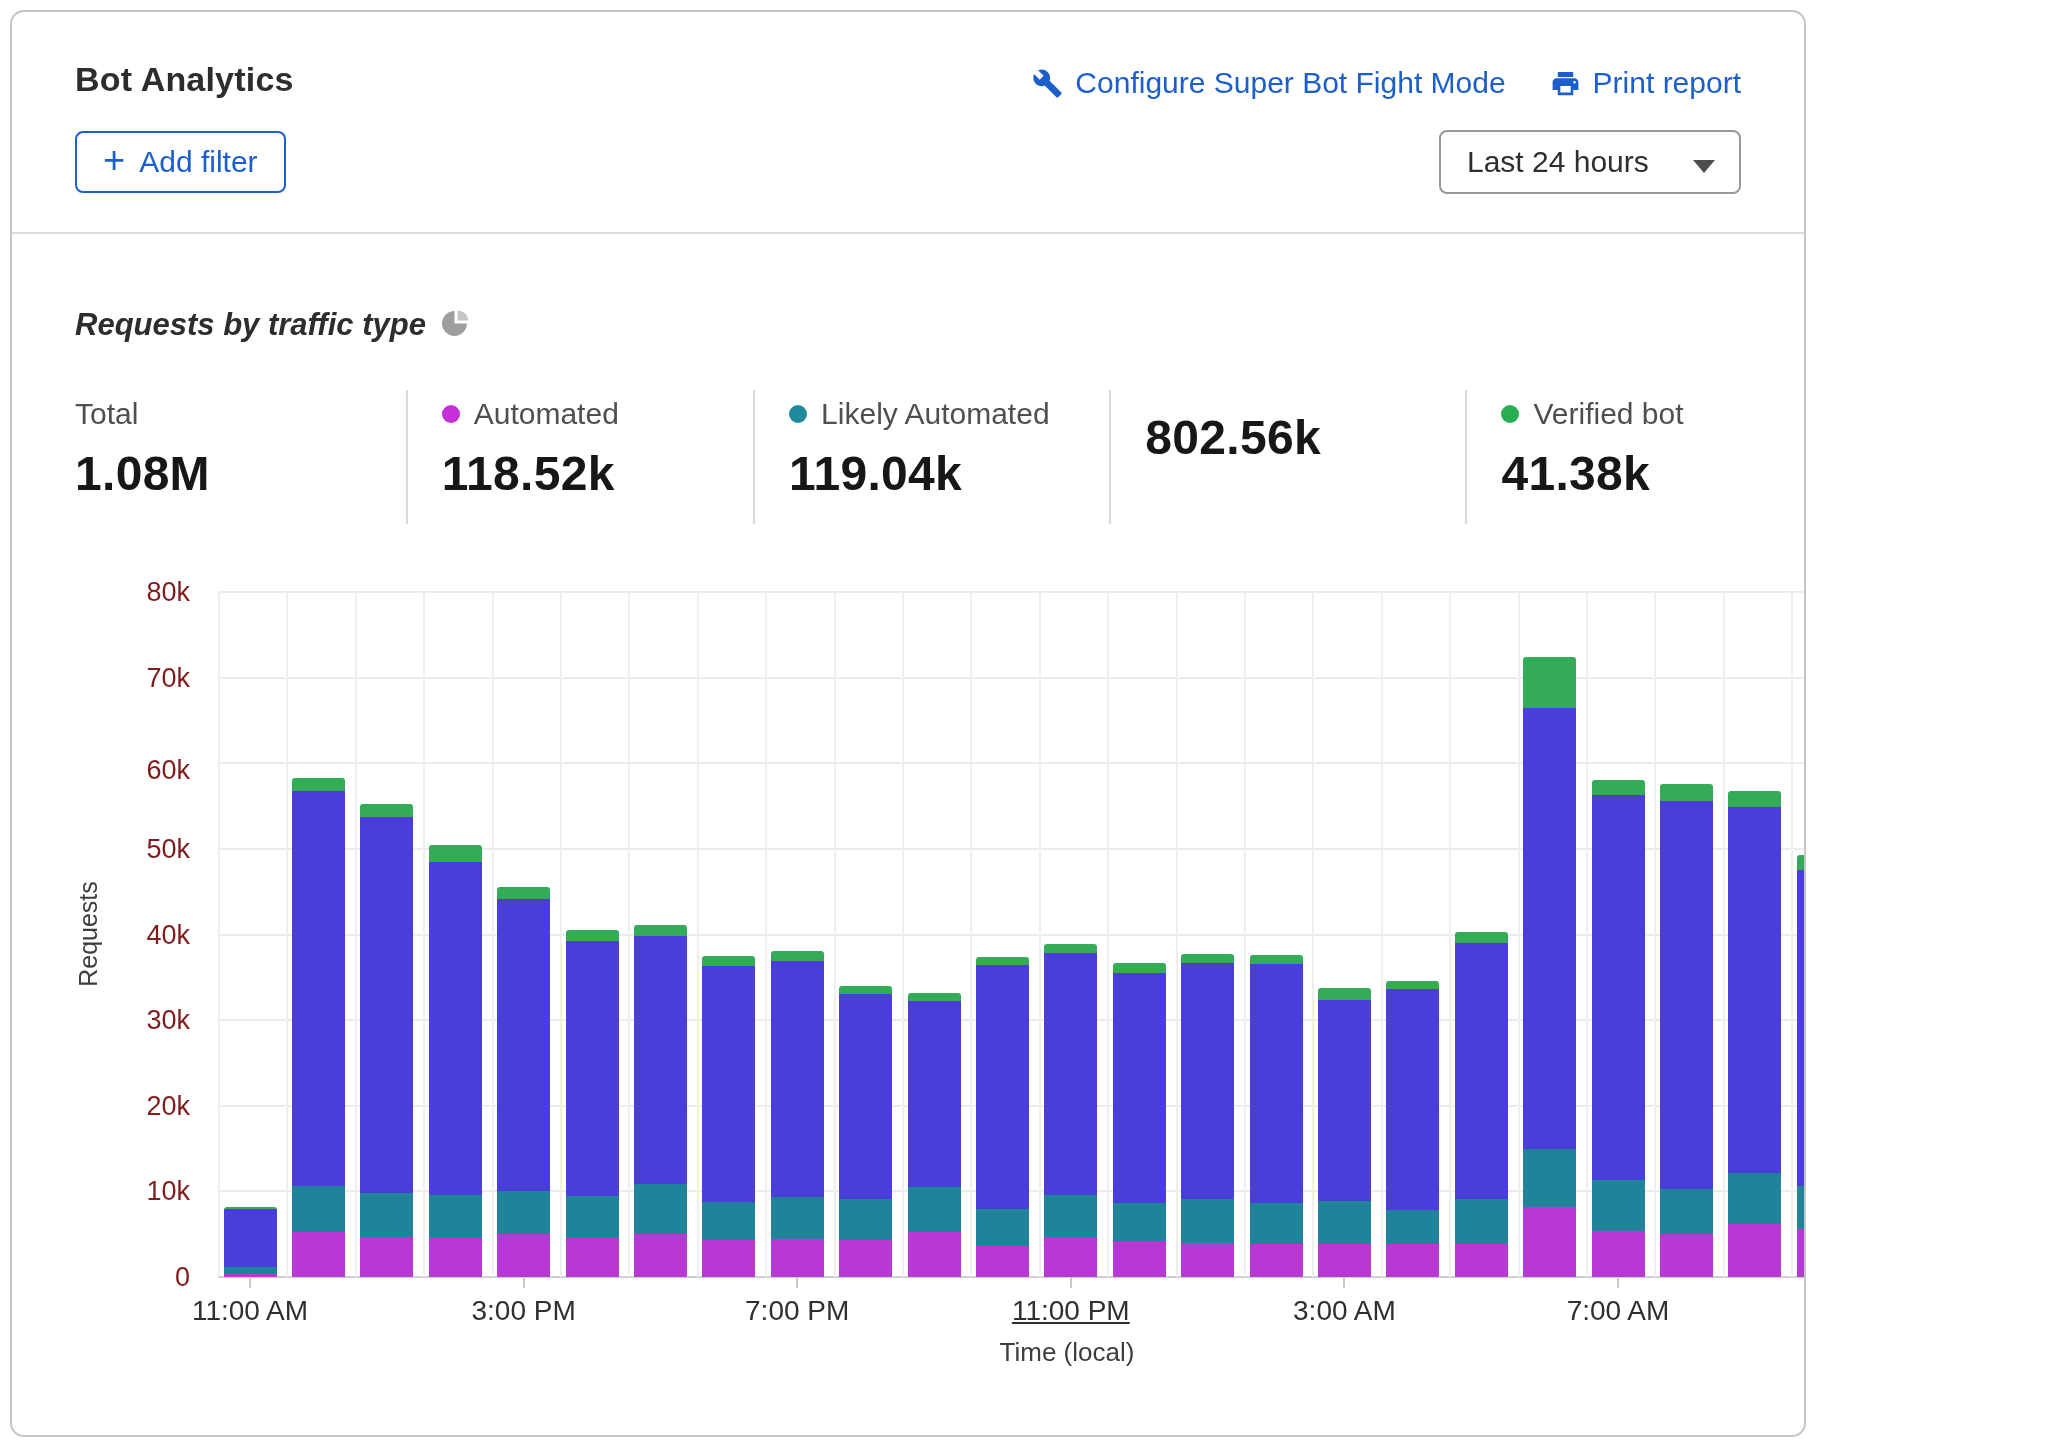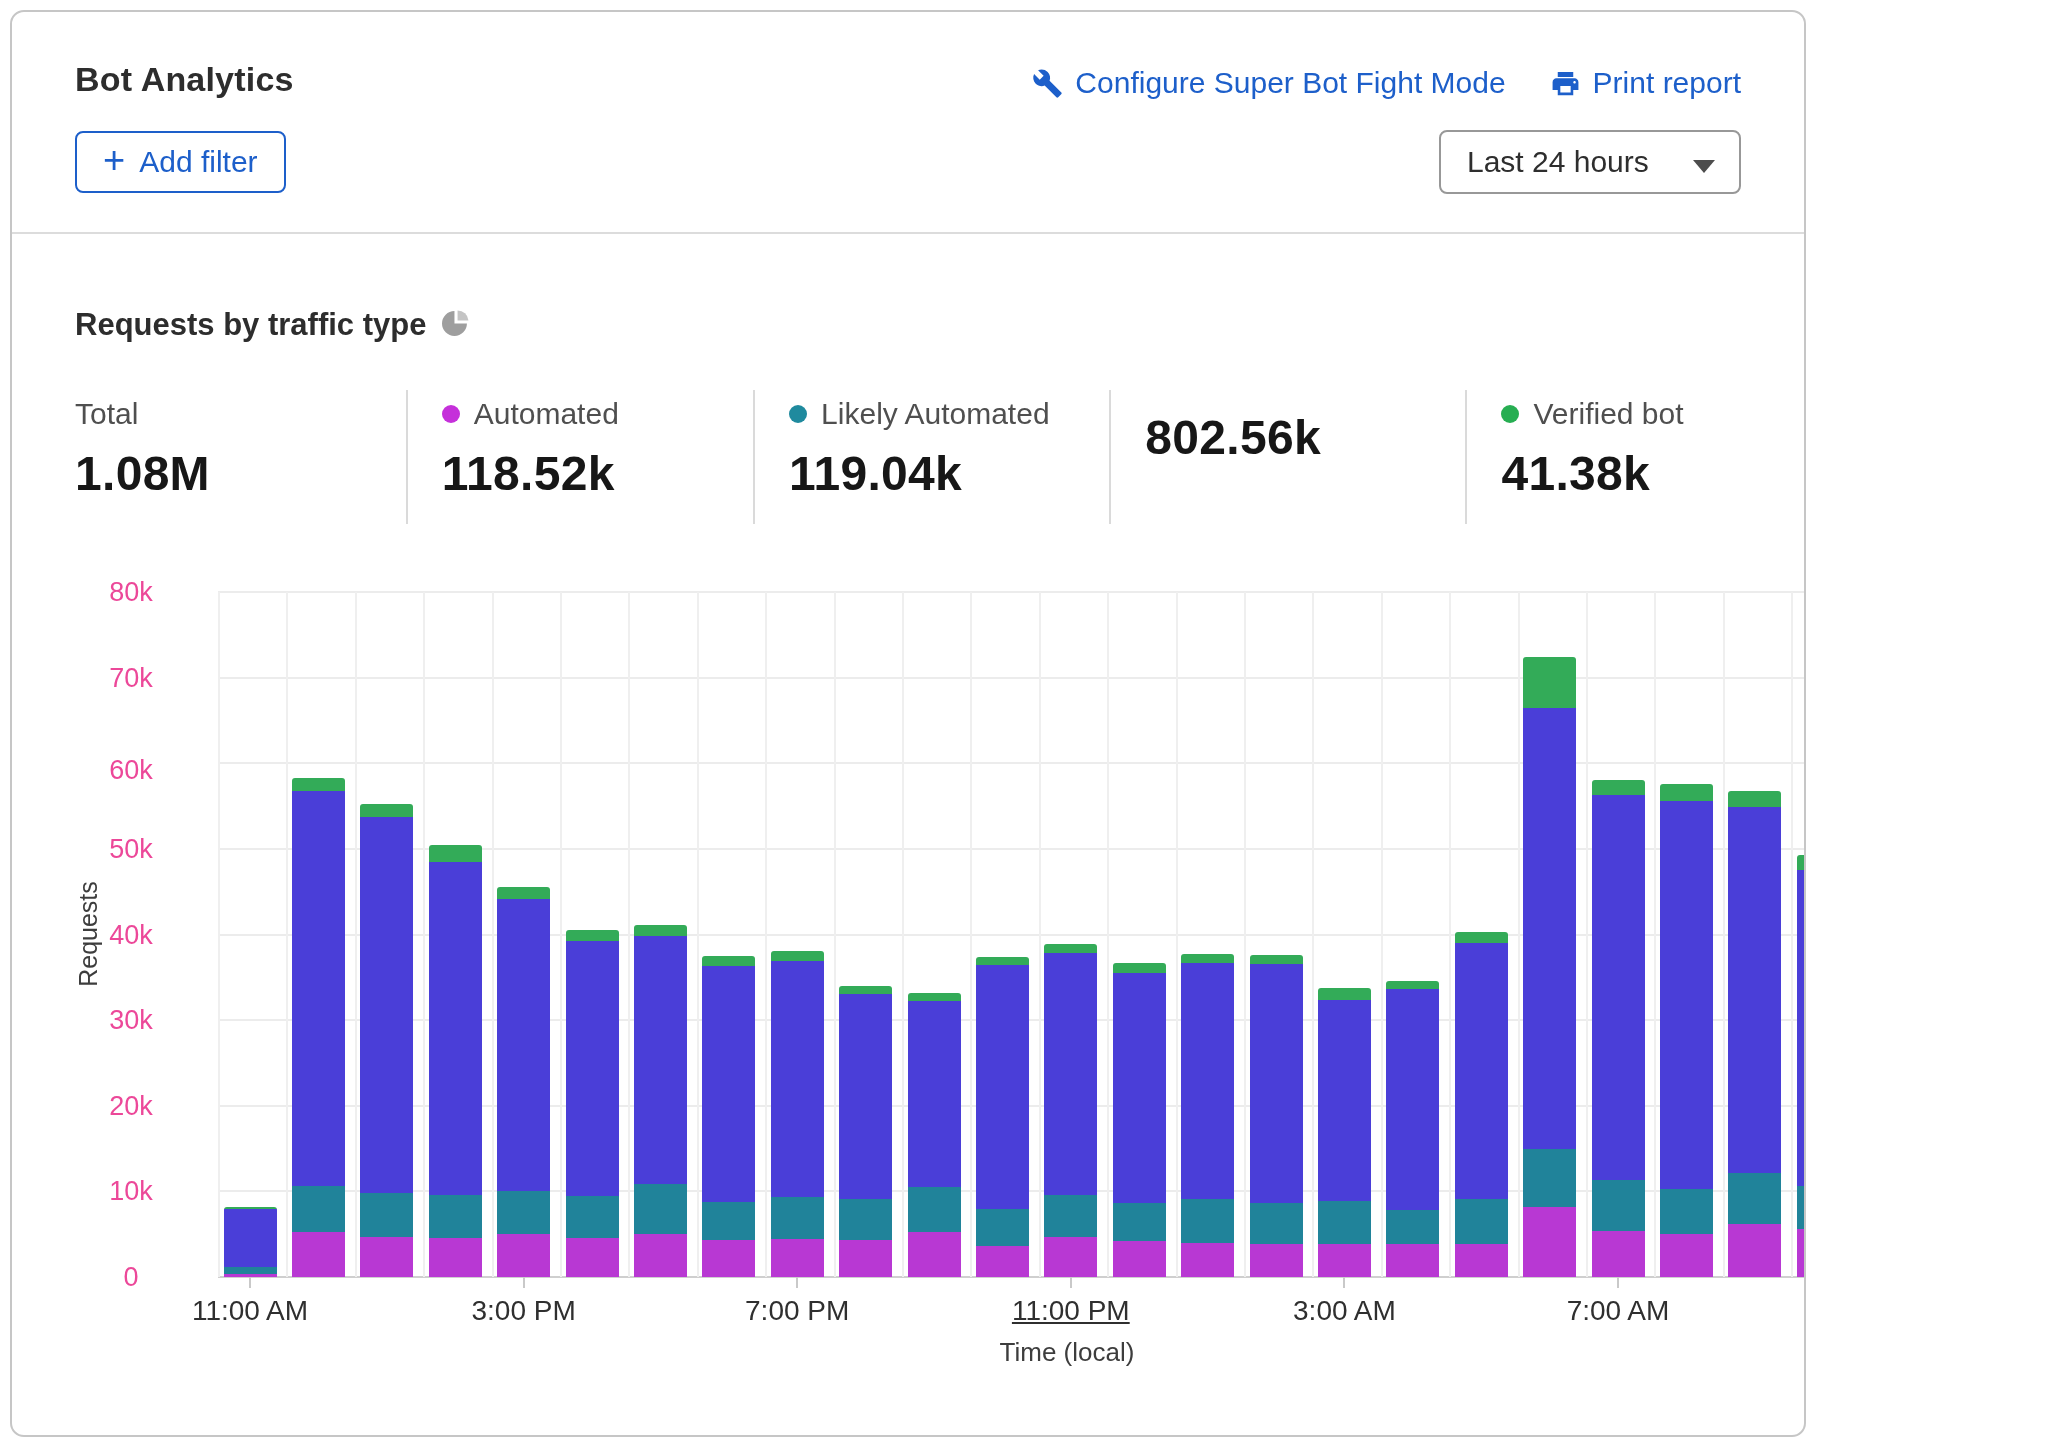--- a/index.html
+++ b/index.html
@@ -24,21 +24,21 @@
   .plus-glyph { font-size:38px; line-height:1; font-weight:400; margin-top:-4px; }
   .time-select { position:relative; width:302px; height:64px; border:2px solid #989898;
     border-radius:8px; background:#fff; display:flex; align-items:center;
     padding:0 60px 0 26px; font-size:30px; color:#2e2e2e; cursor:pointer; }
   .chev { position:absolute; right:24px; top:28px; width:0; height:0;
     border-left:11px solid transparent; border-right:11px solid transparent;
     border-top:13px solid #4d4d4d; }
 
   
   .section-heading { display:flex; align-items:center; gap:16px;
-    margin:72px 63px 0 63px; height:38px; }
+    margin:72px 63px 0 63px; height:38px;font-style:italic; }
   .section-heading .txt { font-size:31px; font-weight:700; color:#2d2d2d; }
 
   
   .stats { display:flex; margin-top:30px; padding:0 0 0 63px; height:150px; }
   .stat { padding-top:6px;margin-top:16px; }
   .stat + .stat { border-left:2px solid #dadada; padding-left:34px; }
   .stat-1 { width:376px; }
   .stat-2 { width:390px; }
   .stat-3 { width:400px; }
   .stat-4 { width:400px; }
@@ -50,22 +50,22 @@
     letter-spacing:0.3px; }
 
   
   .chart { position:relative; height:820px; margin-top:22px; }
   .plot-area { position:absolute; left:206px; top:46px; width:1778px; height:685px; }
   .gridline-h { position:absolute; left:0; width:100%; height:2px; background:#ececec; }
   .gridline-h.zero { background:#cfcfcf; }
   .gridline-v { position:absolute; top:0; width:2px; height:100%; background:#efefef; }
   .bar { position:absolute; bottom:0; display:flex; flex-direction:column-reverse;
     border-radius:3px 3px 0 0; overflow:hidden; }
-  .y-labels span { position:absolute; left:60px; width:118px; text-align:center;
-    font-size:27px; color:#ec4899; height:30px; line-height:30px; }
+  .y-labels span { position:absolute; left:60px; width:118px; text-align:right;
+    font-size:27px; color:#7f1d1d; height:30px; line-height:30px; }
   .x-labels span { position:absolute; transform:translateX(-50%); font-size:28px;
     color:#2f2f2f; white-space:nowrap; }
   .x-tick { position:absolute; width:2px; height:11px; background:#c9c9c9; }
   .axis-title-y { position:absolute; left:76px; top:388px; transform:translate(-50%,-50%) rotate(-90deg);
     font-size:25px; color:#3d3d3d; white-space:nowrap; }
   .axis-title-x { position:absolute; transform:translateX(-50%); font-size:26px; color:#3d3d3d; }
 </style>
 </head>
 <body>
 

